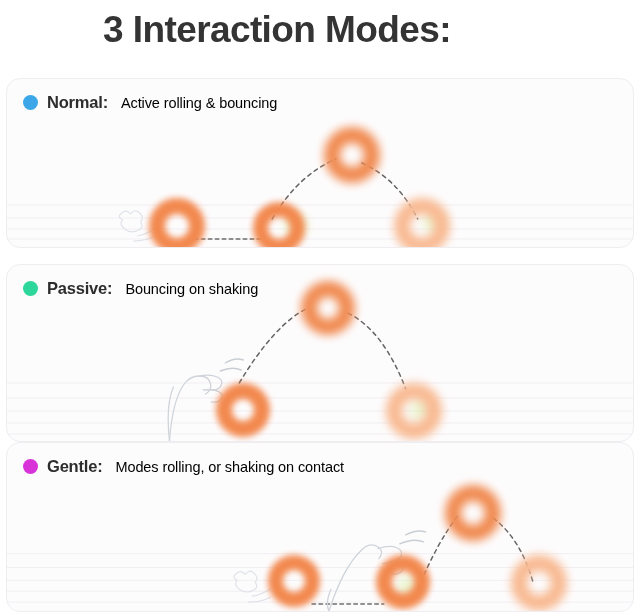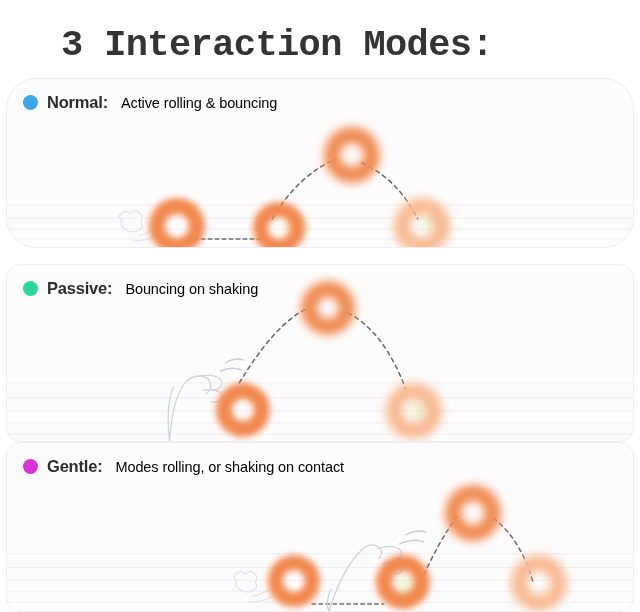--- a/index.html
+++ b/index.html
@@ -7,25 +7,25 @@
   body{
     width:640px;height:612px;
     background:#ffffff;
     font-family:"Liberation Sans", sans-serif;
     overflow:hidden;
   }
   .page{position:relative;width:640px;height:612px;box-sizing:border-box;}
 
   
   .title{
-    position:absolute;left:0;top:16px;width:554px;height:58px;
+    position:absolute;left:0;top:1px;width:554px;height:58px;
     display:flex;align-items:center;justify-content:center;
     font-size:37px;font-weight:700;letter-spacing:-0.6px;
     color:#343434;
-    font-family:Liberation Mono, monospace;
+    font-family:Liberation Sans, sans-serif;
   }
 
   
   .card{
     position:absolute;left:6px;width:628px;
     background:#fdfcfd;
     border:1px solid #efedf0;
     border-radius:14px;
     box-sizing:border-box;
     overflow:hidden;
@@ -89,21 +89,21 @@
     filter:blur(3px);z-index:3;
   }
 </style>
 </head>
 <body style="background: rgb(255, 255, 255);">
 
 <div class="page">
 
   <div class="title" style="color: rgb(52, 52, 52);">3 Interaction Modes:</div>
 
-  <div class="card" id="card-normal" style="background: rgb(253, 252, 253); border-color: rgb(239, 237, 240); border-radius: 30px;">
+  <div class="card" id="card-normal" style="background: rgb(253, 252, 253); border-color: rgb(239, 237, 240);">
 
     <div class="scene">
       <svg viewBox="0 0 628 168" preserveAspectRatio="none" aria-hidden="true">
         <line class="gridline" x1="0" y1="126" x2="628" y2="126"></line>
         <line class="gridline" x1="0" y1="139" x2="628" y2="139"></line>
         <line class="gridline" x1="0" y1="150" x2="628" y2="150"></line>
         <line class="gridline" x1="0" y1="160" x2="628" y2="160"></line>
 
         <g>
           <path class="outline-soft" d="M118 150 q-6 -5 -2 -9 q-6 -3 -1 -7 q5 -4 9 1 q4 -6 9 -1 q5 4 1 9 q4 5 -2 8 q-7 4 -14 -1z"></path>

